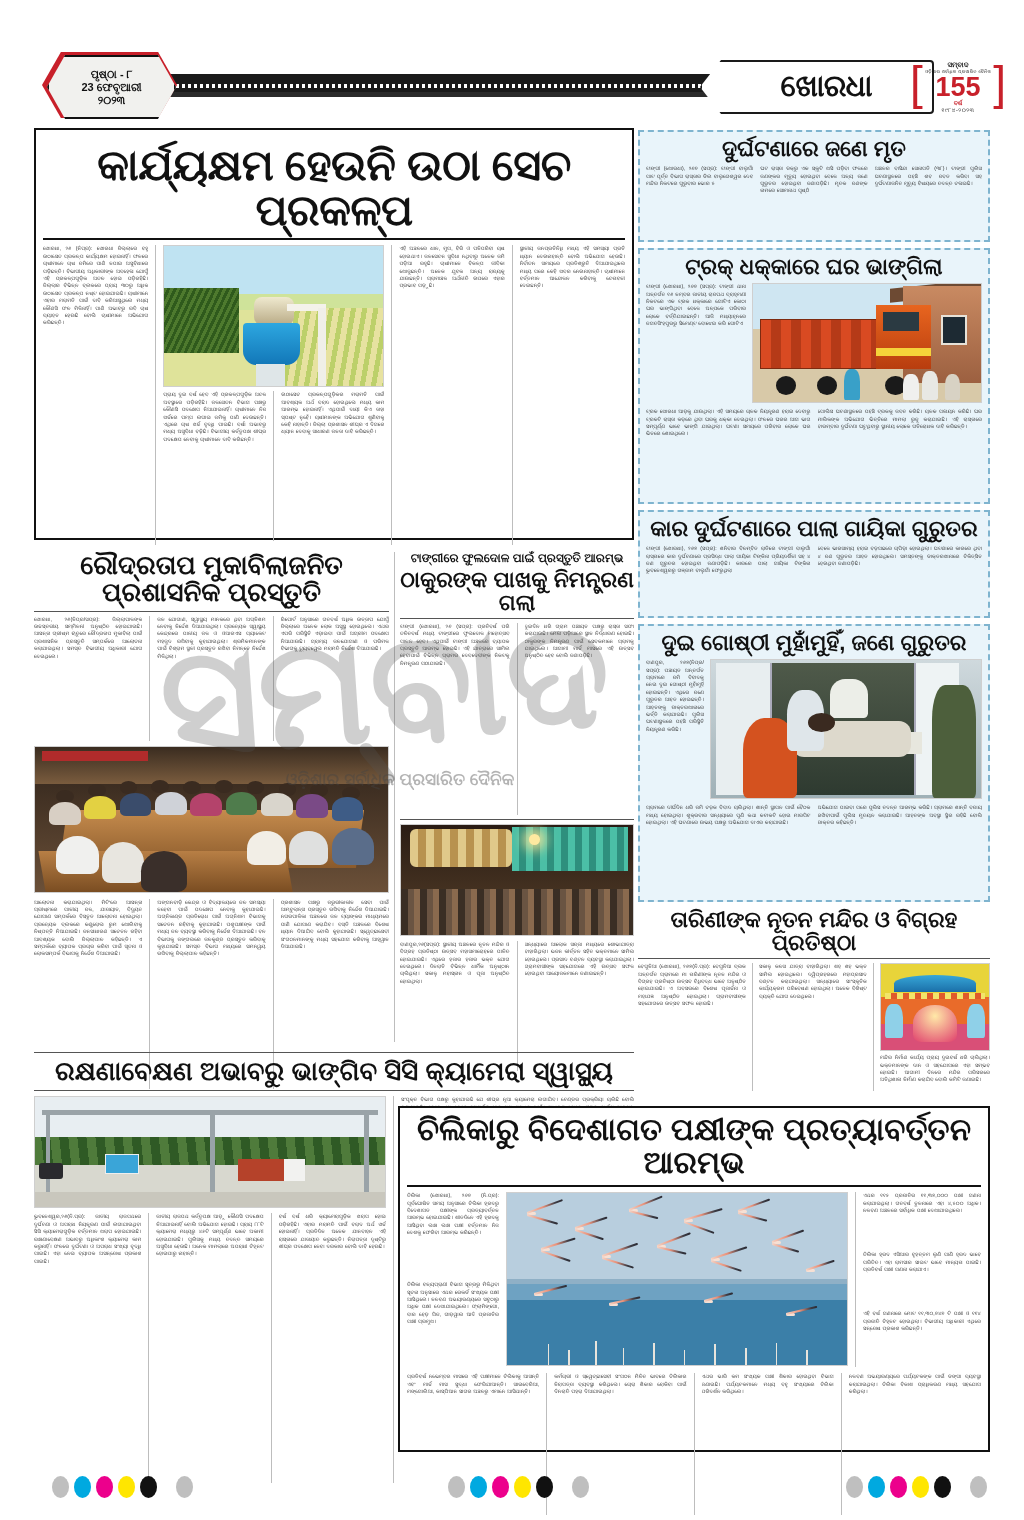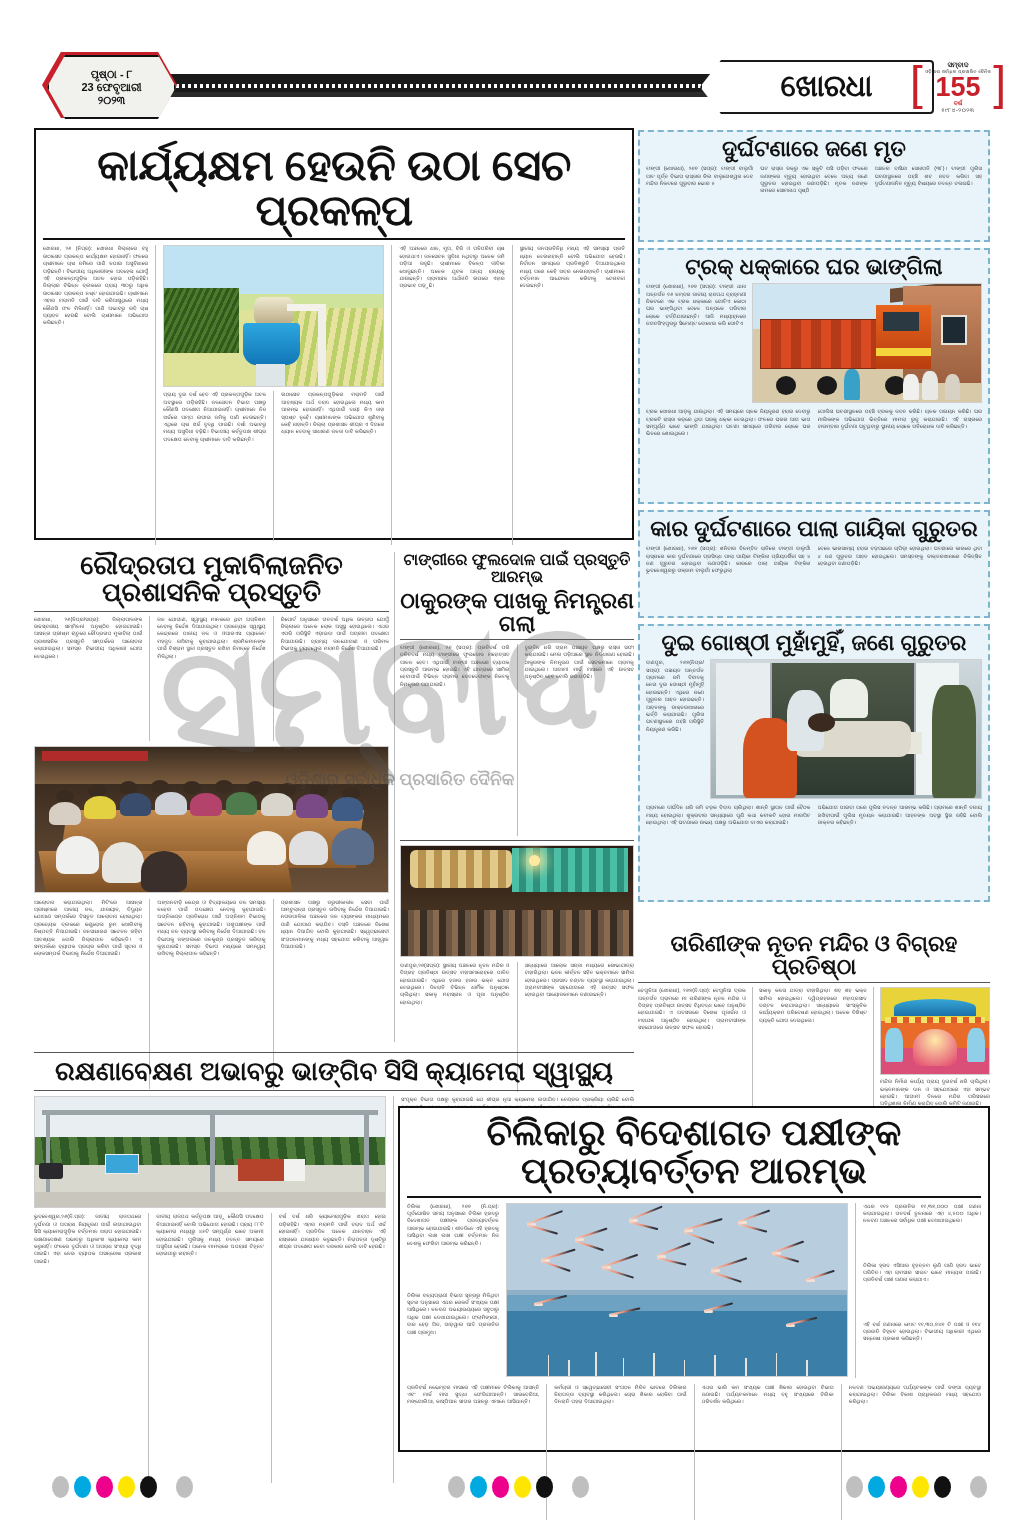--- a/index.html
+++ b/index.html
@@ -70,21 +70,21 @@
   .ribbon{
     background:#3f9b46;color:#fff;text-align:center;font-weight:bold;
     clip-path:polygon(0 0,100% 0,94% 100%,6% 100%);
     padding:5px 0 8px;font-size:20px;letter-spacing:.5px;
   }
   .hl{font-weight:bold;color:#111;text-align:center;line-height:1.05;}
   .hl.h1{font-size:43px;letter-spacing:-.5px;}
   .hl.h2{font-size:26px;}
   .hl.h3{font-size:22px;}
   .hl.h4{font-size:19px;}
-  .hl.h5{font-size:16px;}
+  .hl.h5{font-size:12px;}
 
   .rule{height:2px;background:#111;}
   .rule.thin{height:1px;background:#555;}
 
   .colbox{display:flex;gap:7px;}
   .col{flex:1;}
   .txt{
     font-size:5.2px;line-height:7.4px;color:#2a2a2a;text-align:justify;
     word-spacing:.3px;letter-spacing:.05px;
     -webkit-hyphens:auto;hyphens:auto;overflow:hidden;
@@ -456,21 +456,21 @@
     <div class="colbox" style="margin-top:5px;height:118px;">
       <div class="col">
           <div class="txt" style="height:116px;">ଗ୍ରାମରେ ଦୀର୍ଘଦିନ ଧରି ଜମି ଚଡ଼କ ବିବାଦ ଚାଲିଥିଲା। ଶାନ୍ତି ସ୍ଥାପନ ପାଇଁ ବୈଠକ ମଧ୍ୟ ହୋଇଥିଲା। ଶୁକ୍ରବାର ସନ୍ଧ୍ୟାରେ ପୁଣି କଥା କଟାକଟି ହୋଇ ମାରପିଟ ହୋଇଥିଲା। ଏହି ଘଟଣାରେ ଉଭୟ ପକ୍ଷରୁ ଅଭିଯୋଗ ଦାଏର କରାଯାଇଛି।</div>
         </div>
       <div class="col">
           <div class="txt" style="height:116px;">ଅଭିଯୋଗ ପାଇବା ପରେ ପୁଲିସ ତଦନ୍ତ ଆରମ୍ଭ କରିଛି। ଗ୍ରାମରେ ଶାନ୍ତି ବଜାୟ ରଖିବାପାଇଁ ପୁଲିସ ମୁତୟନ କରାଯାଇଛି। ଆହତଙ୍କ ଅବସ୍ଥା ସ୍ଥିର ରହିଛି ବୋଲି ଡାକ୍ତର କହିଛନ୍ତି।</div>
         </div>
     </div>
   </div>
 
-  <div style="position:absolute;left:638px;top:908px;width:352px;height:165px;margin-top:24px;">
+  <div style="position:absolute;left:638px;top:908px;width:352px;height:165px;">
     <div class="hl h3">ତାରିଣୀଙ୍କ ନୂତନ ମନ୍ଦିର ଓ ବିଗ୍ରହ ପ୍ରତିଷ୍ଠା</div>
     <div class="rule thin" style="margin:4px 0;"></div>
     <div style="display:flex;gap:6px;height:128px;">
       <div style="flex:1">
           <div class="txt" style="height:126px;">ବେଗୁନିଆ (ଖୋରଧା), ୨୬୭(ନି.ପ୍ର): ବେଗୁନିଆ ବ୍ଲକ ଅନ୍ତର୍ଗତ ଗ୍ରାମରେ ମା ତାରିଣୀଙ୍କ ନୂତନ ମନ୍ଦିର ଓ ବିଗ୍ରହ ପ୍ରତିଷ୍ଠା ଉତ୍ସବ ବିଧିବଦ୍ଧ ଭାବେ ଅନୁଷ୍ଠିତ ହୋଇଯାଇଛି। ଏ ଅବସରରେ ବିଶେଷ ପୂଜାର୍ଚ୍ଚନା ଓ ମହାଯଜ୍ଞ ଅନୁଷ୍ଠିତ ହୋଇଥିଲା। ଗ୍ରାମବାସୀଙ୍କ ସହଯୋଗରେ ଉତ୍ସବ ସଫଳ ହୋଇଛି।</div>
         </div>
       <div class="vline"></div>
       <div style="flex:1">
           <div class="txt" style="height:126px;">ସକାଳୁ କଳସ ଯାତ୍ରା ବାହାରିଥିଲା। ଶହ ଶହ ଭକ୍ତ ସାମିଲ ହୋଇଥିଲେ। ଦ୍ୱିପ୍ରହରରେ ମହାପ୍ରସାଦ ବଣ୍ଟନ କରାଯାଇଥିଲା। ସନ୍ଧ୍ୟାରେ ସାଂସ୍କୃତିକ କାର୍ଯ୍ୟକ୍ରମ ପରିବେଷଣ ହୋଇଥିଲା। ଅନେକ ବିଶିଷ୍ଟ ବ୍ୟକ୍ତି ଯୋଗ ଦେଇଥିଲେ।</div>
         </div>
@@ -521,21 +521,21 @@
         </div>
       </div>
       <div class="vline"></div>
       <div style="flex:1;">
           <div class="txt" style="height:385px;">ସଂପୃକ୍ତ ବିଭାଗ ପକ୍ଷରୁ କୁହାଯାଇଛି ଯେ ଶୀଘ୍ର ନୂଆ କ୍ୟାମେରା ଲଗାଯିବ। ଟେଣ୍ଡର ପ୍ରକ୍ରିୟା ଚାଲିଛି ବୋଲି ଜଣାଯାଇଛି। ତେବେ ଏହା କେବେ ସମ୍ପୂର୍ଣ୍ଣ ହେବ ତାହା ସ୍ପଷ୍ଟ ନୁହେଁ। ସାଧାରଣ ଲୋକେ ଶୀଘ୍ର କାର୍ଯ୍ୟ ଆରମ୍ଭ ହେବାର ଆଶା କରୁଛନ୍ତି।</div>
         </div>
     </div>
   </div>
 
   <div class="boxsolid" style="position:absolute;left:398px;top:1106px;width:592px;height:346px;box-sizing:border-box;padding:6px 7px;">
-    <div class="hl h2" style="font-size:36px;">ଚିଲିକାରୁ ବିଦେଶାଗତ ପକ୍ଷୀଙ୍କ ପ୍ରତ୍ୟାବର୍ତ୍ତନ ଆରମ୍ଭ</div>
+    <div class="hl h2" style="font-size:31px;">ଚିଲିକାରୁ ବିଦେଶାଗତ ପକ୍ଷୀଙ୍କ ପ୍ରତ୍ୟାବର୍ତ୍ତନ ଆରମ୍ଭ</div>
     <div class="rule" style="margin:6px 0 5px;"></div>
     <div style="display:flex;gap:7px;height:175px;">
       <div style="width:92px;">
         <div class="txt" style="height:86px;">ଚିଲିକା (ଖୋରଧା), ୨୬୭ (ନି.ପ୍ର): ପୂର୍ବଘୋଷିତ ସମୟ ଅନୁସାରେ ଚିଲିକା ହ୍ରଦରୁ ବିଦେଶାଗତ ପକ୍ଷୀଙ୍କ ପ୍ରତ୍ୟାବର୍ତ୍ତନ ଆରମ୍ଭ ହୋଇଯାଇଛି। ଶୀତଦିନେ ଏହି ହ୍ରଦକୁ ଆସିଥିବା ଲକ୍ଷ ଲକ୍ଷ ପକ୍ଷୀ ବର୍ତ୍ତମାନ ନିଜ ଦେଶକୁ ଫେରିବା ଆରମ୍ଭ କରିଛନ୍ତି।</div>
         <div class="txt" style="height:86px;margin-top:3px;">ଚିଲିକା ବନ୍ୟପ୍ରାଣୀ ବିଭାଗ ସୂତ୍ରରୁ ମିଳିଥିବା ସୂଚନା ଅନୁସାରେ ଏଥର ରେକର୍ଡ ସଂଖ୍ୟକ ପକ୍ଷୀ ଆସିଥିଲେ। ନଳବଣ ଅଭୟାରଣ୍ୟରେ ସବୁଠାରୁ ଅଧିକ ପକ୍ଷୀ ଦେଖାଯାଇଥିଲେ। ଫ୍ଲାମିଙ୍ଗୋ, ବାର ହେଡ଼ ଗିଜ, ଗାଡ଼ୱାଲ ଆଦି ପ୍ରଜାତିର ପକ୍ଷୀ ପ୍ରମୁଖ।</div>
       </div>
       <div class="photo ph-flam" style="flex:1;height:172px;">
         <div class="horizon"></div>
         <div class="bb" style="left:6%;top:11%"></div>
         <div class="bw" style="left:6%;top:11%;width:38px;transform:rotate(-20deg)"></div>

